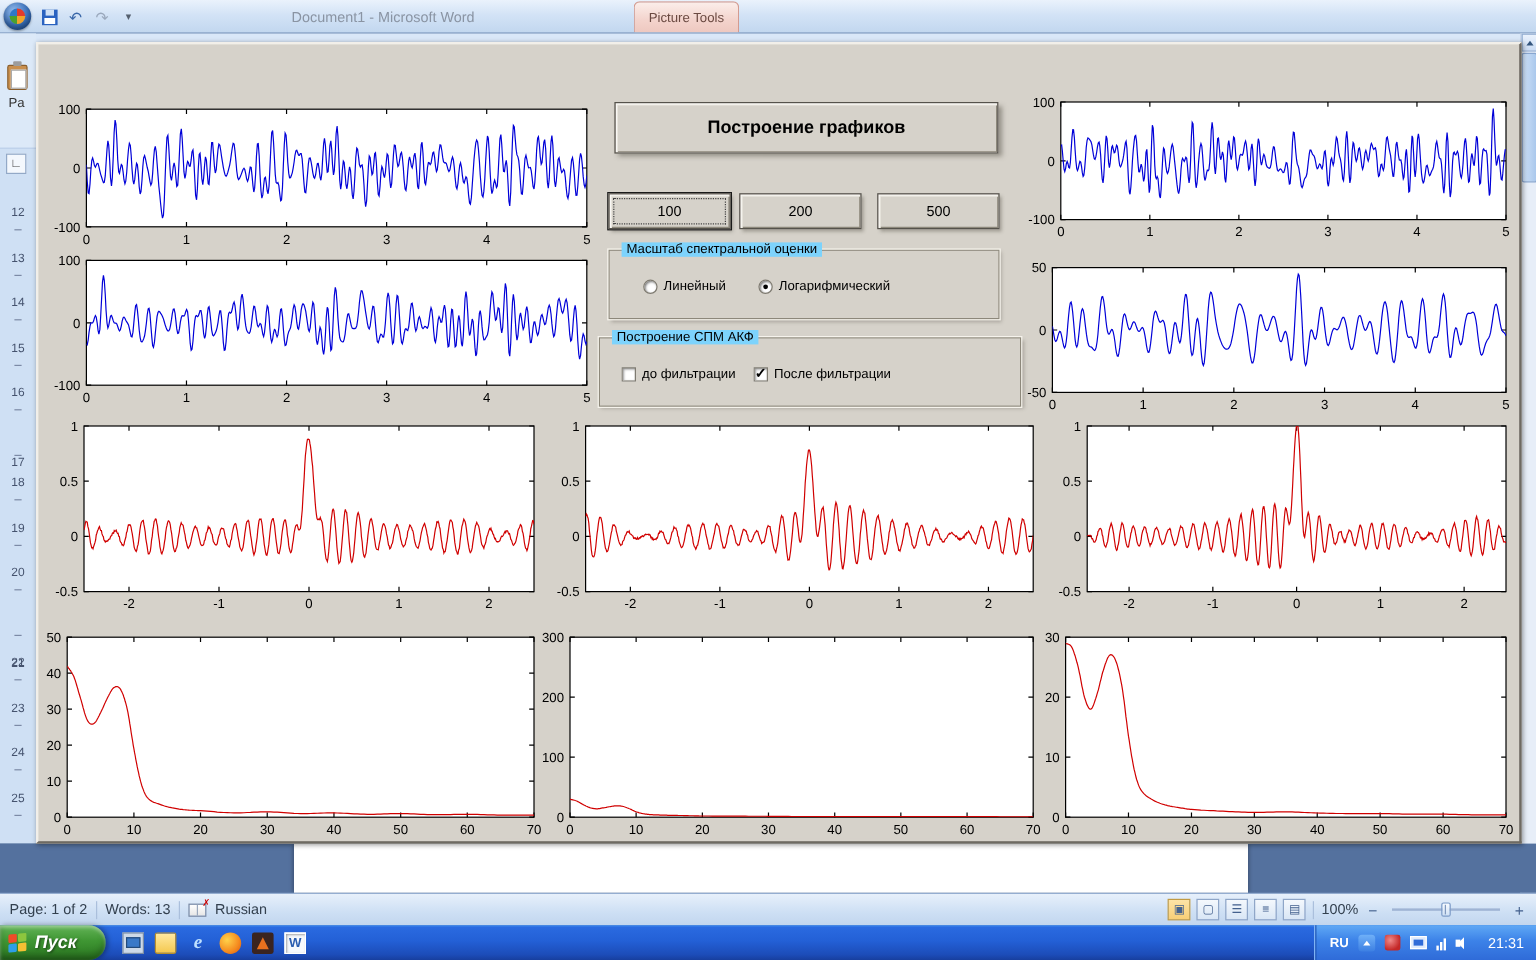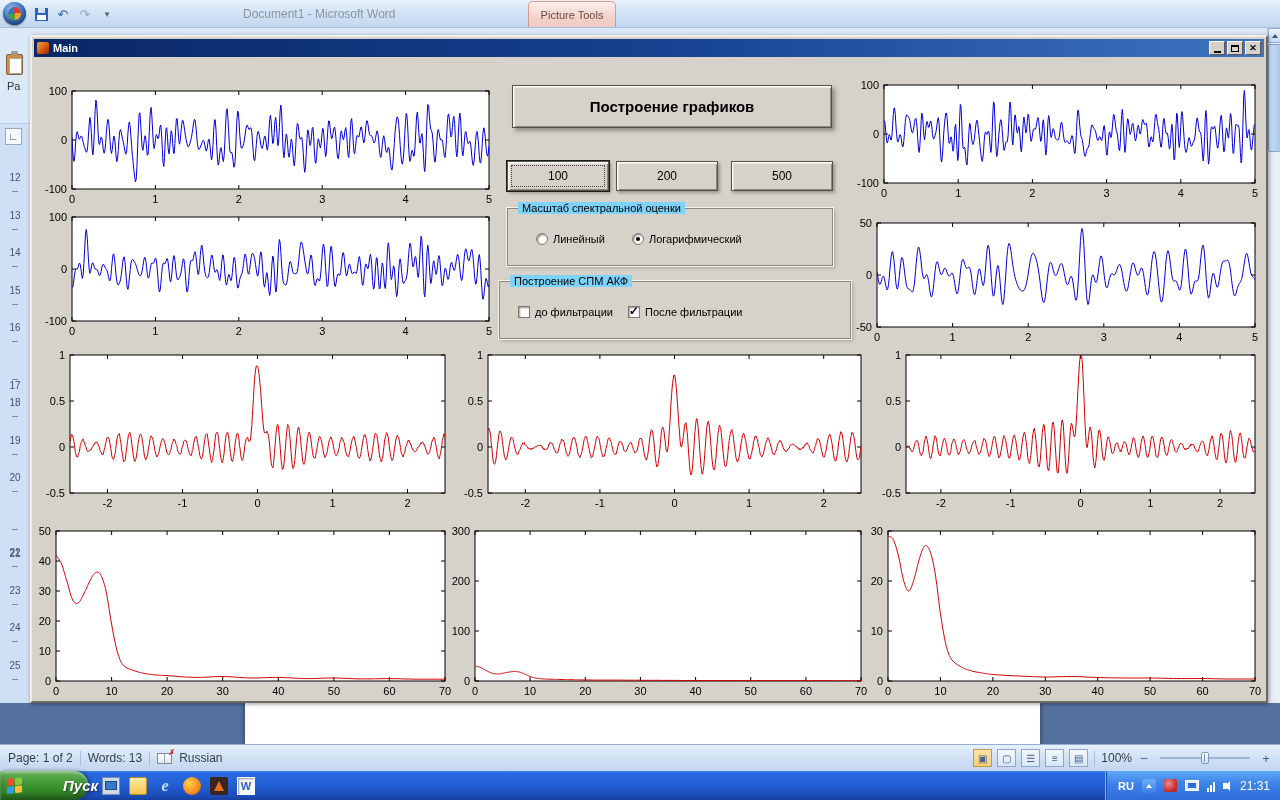--- a/index.html
+++ b/index.html
@@ -107,21 +107,21 @@
 .zbtn{font-size:13px;color:#44618e;width:12px;text-align:center;flex:none;}
 #zoom-minus::before{content:"−";}
 #zoom-plus::before{content:"+";}
 #zoom-track{width:90px;height:2px;background:#9fb4d4;position:relative;margin:0 4px;flex:none;}
 #zoom-track::after{content:"";position:absolute;left:44px;top:-3px;width:1px;height:8px;background:#7f98bd;}
 #zoom-thumb{position:absolute;left:41px;top:-5px;width:8px;height:12px;border-radius:2px;background:linear-gradient(#f8fbff,#cfe0f4);border:1px solid #7d9cc8;}
 
 
 #taskbar{left:0;top:771px;width:1280px;height:29px;background:linear-gradient(#418df2 0%,#2a6ae0 6%,#2360d6 45%,#1c4cb8 85%,#173f9e 100%);display:flex;align-items:center;}
 #start-btn{width:88px;height:29px;border-radius:0 14px 14px 0;background:linear-gradient(#63b457,#3f9633 45%,#2f7f25 85%,#27701e);box-shadow:inset 0 2px 3px rgba(255,255,255,.4),inset 0 -4px 6px rgba(0,0,0,.28),2px 0 4px rgba(0,0,0,.35);display:flex;align-items:center;gap:5px;padding:0 12px 0 7px;flex:none;}
-#start-label{color:#fff;font-size:15px;font-weight:bold;font-style:italic;text-shadow:1px 1px 2px rgba(0,0,0,.5);margin-left:34px;}
+#start-label{color:#fff;font-size:15px;font-weight:bold;font-style:italic;text-shadow:1px 1px 2px rgba(0,0,0,.5);}
 .winflag{width:17px;height:16px;display:grid;grid-template-columns:7px 7px;grid-template-rows:7px 7px;gap:1px;transform:skewY(-6deg);flex:none;}
 .winflag i{border-radius:1px;}
 .winflag i:nth-child(1){background:#ef4c28;}
 .winflag i:nth-child(2){background:#8cc63e;}
 .winflag i:nth-child(3){background:#2e9fe8;}
 .winflag i:nth-child(4){background:#f5c033;}
 #quick-launch{display:flex;align-items:center;gap:9px;padding:0 8px 0 14px;}
 .ql{width:18px;height:18px;position:relative;display:flex;align-items:center;justify-content:center;flex:none;}
 .ql-desktop{background:#cdd9e8;border:1px solid #7c8ea6;}
 .ql-desktop::after{content:"";width:10px;height:7px;background:#3a79c8;border:1px solid #234a7a;}
@@ -140,21 +140,21 @@
 .tray-red{width:13px;height:13px;border-radius:2px;background:radial-gradient(circle at 35% 35%,#f08a8a,#c42727 70%);flex:none;}
 .tray-monitor{width:14px;height:11px;background:#dfeafc;border:1px solid #fff;display:flex;align-items:center;justify-content:center;flex:none;}
 .tray-monitor::after{content:"";width:8px;height:5px;background:#2f6bd8;}
 .tray-bars{display:flex;align-items:flex-end;gap:1px;height:12px;flex:none;}
 .tray-bars i{width:2px;background:#fff;}
 .tray-bars i:nth-child(1){height:4px;}
 .tray-bars i:nth-child(2){height:7px;}
 .tray-bars i:nth-child(3){height:10px;}
 .spk{width:4px;height:6px;background:#fff;position:relative;flex:none;margin-right:5px;}
 .spk::after{content:"";position:absolute;left:2px;top:-2px;border-top:5px solid transparent;border-bottom:5px solid transparent;border-right:5px solid #fff;}
-#tray-clock{color:#fff;font-size:12px;margin-left:0;}
+#tray-clock{color:#fff;font-size:12px;margin-left:10px;}
 </style>
 </head>
 <body>
 
 <div id="word-titlebar" class="abs">
   <div id="office-orb" class="abs">
       <i></i>
     </div>
   <span class="abs qat-icon" id="qat-save">
       <span class="floppy"></span>
@@ -209,33 +209,20 @@
   <span class="scroll-btn" id="vs-up"></span>
   <span id="vs-thumb"></span>
   <span class="scroll-btn" id="vs-down"></span>
 </div>
 
 <div id="doc-strip" class="abs">
   <div id="doc-page"></div>
 </div>
 
 <div id="mw" class="abs">
-  <div id="mw-title">
-    <span id="mw-icon"></span>
-    <span class="t">Main</span>
-    <span id="mw-btns">
-      <span class="tbb">
-          <i class="gl-min"></i>
-        </span>
-      <span class="tbb">
-          <i class="gl-max"></i>
-        </span>
-      <span class="tbb gl-close"></span>
-    </span>
-  </div>
   <div id="mw-body">
     <div id="plot-sig1" class="plot"><svg width="460" height="126">
           <clipPath id="plot-sig1-clip">
             <rect x="36" y="8" width="417" height="98"></rect>
           </clipPath>
           <rect x="36" y="8" width="417" height="98" fill="#ffffff" stroke="#000" stroke-width="1"></rect>
           <line x1="36.0" y1="106" x2="36.0" y2="102" stroke="#000"></line>
           <line x1="36.0" y1="8" x2="36.0" y2="12" stroke="#000"></line>
           <text x="36.0" y="120" class="tk" text-anchor="middle">0</text>
           <line x1="119.4" y1="106" x2="119.4" y2="102" stroke="#000"></line>

